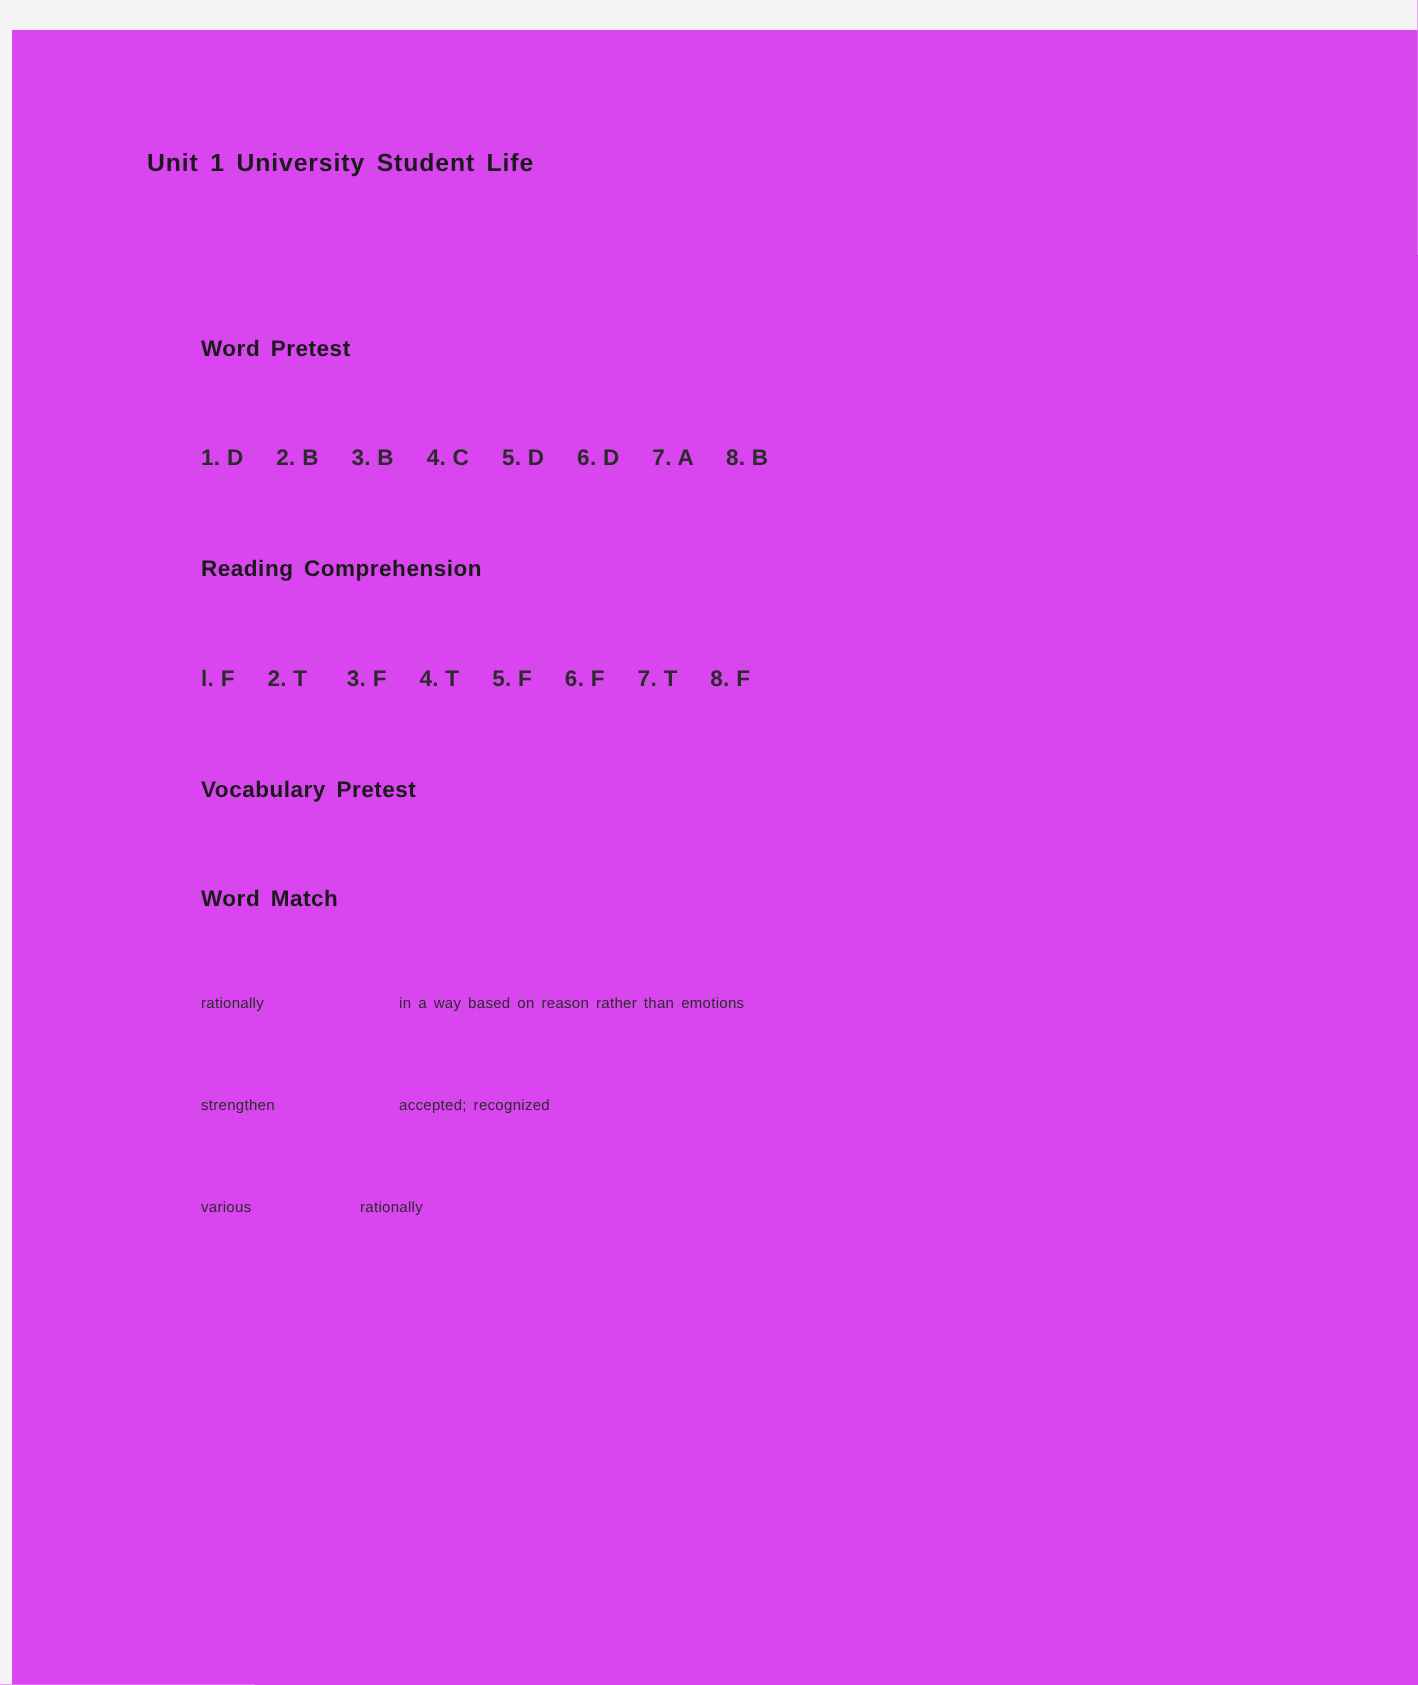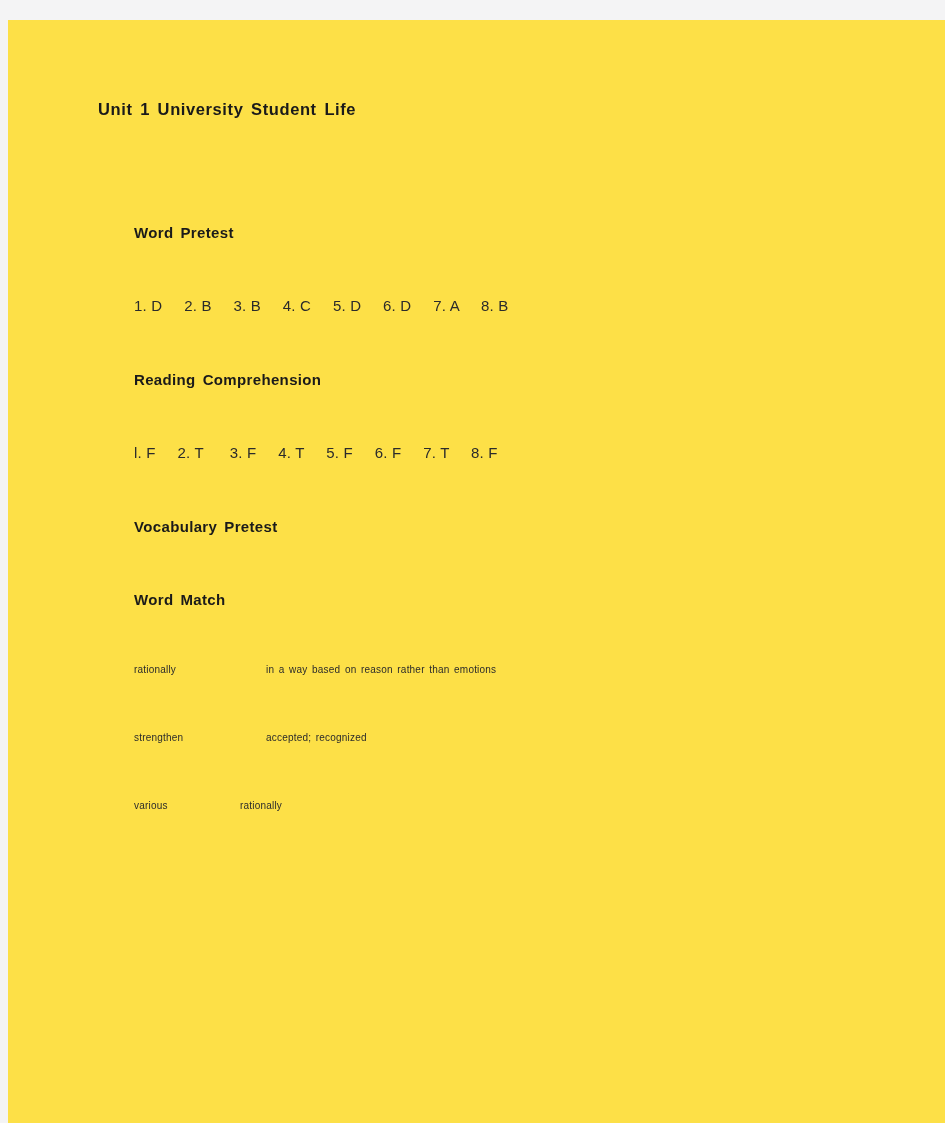--- a/index.html
+++ b/index.html
@@ -13,21 +13,21 @@
     background: #f4f4f5;
     font-family: "Liberation Sans", sans-serif;
     overflow: hidden;
   }
   .page {
     position: absolute;
     left: 8px;
     top: 20px;
     width: 937px;
     height: 1103px;
-    background: #fde047;
+    background: #d946ef;
   }
   .content {
     position: relative;
     padding-top: 80px;
   }
   .doc-title {
     margin: 0;
     padding: 0 0 0 90px;
     font-size: 16.5px;
     font-weight: bold;
@@ -43,21 +43,21 @@
     font-size: 15px;
     font-weight: bold;
     color: #1a1a1a;
     letter-spacing: 0.35px;
     word-spacing: 2.5px;
     line-height: 1.2;
     white-space: pre;
   }
   .answer-line {
     font-size: 15px;
-    font-weight: normal;
+    font-weight: bold;
     color: #2b2b2b;
     letter-spacing: 0.2px;
     line-height: 1.2;
     white-space: pre;
   }
   .match-row {
     font-size: 10px;
     font-weight: normal;
     color: #2b2b2b;
     letter-spacing: 0.2px;

